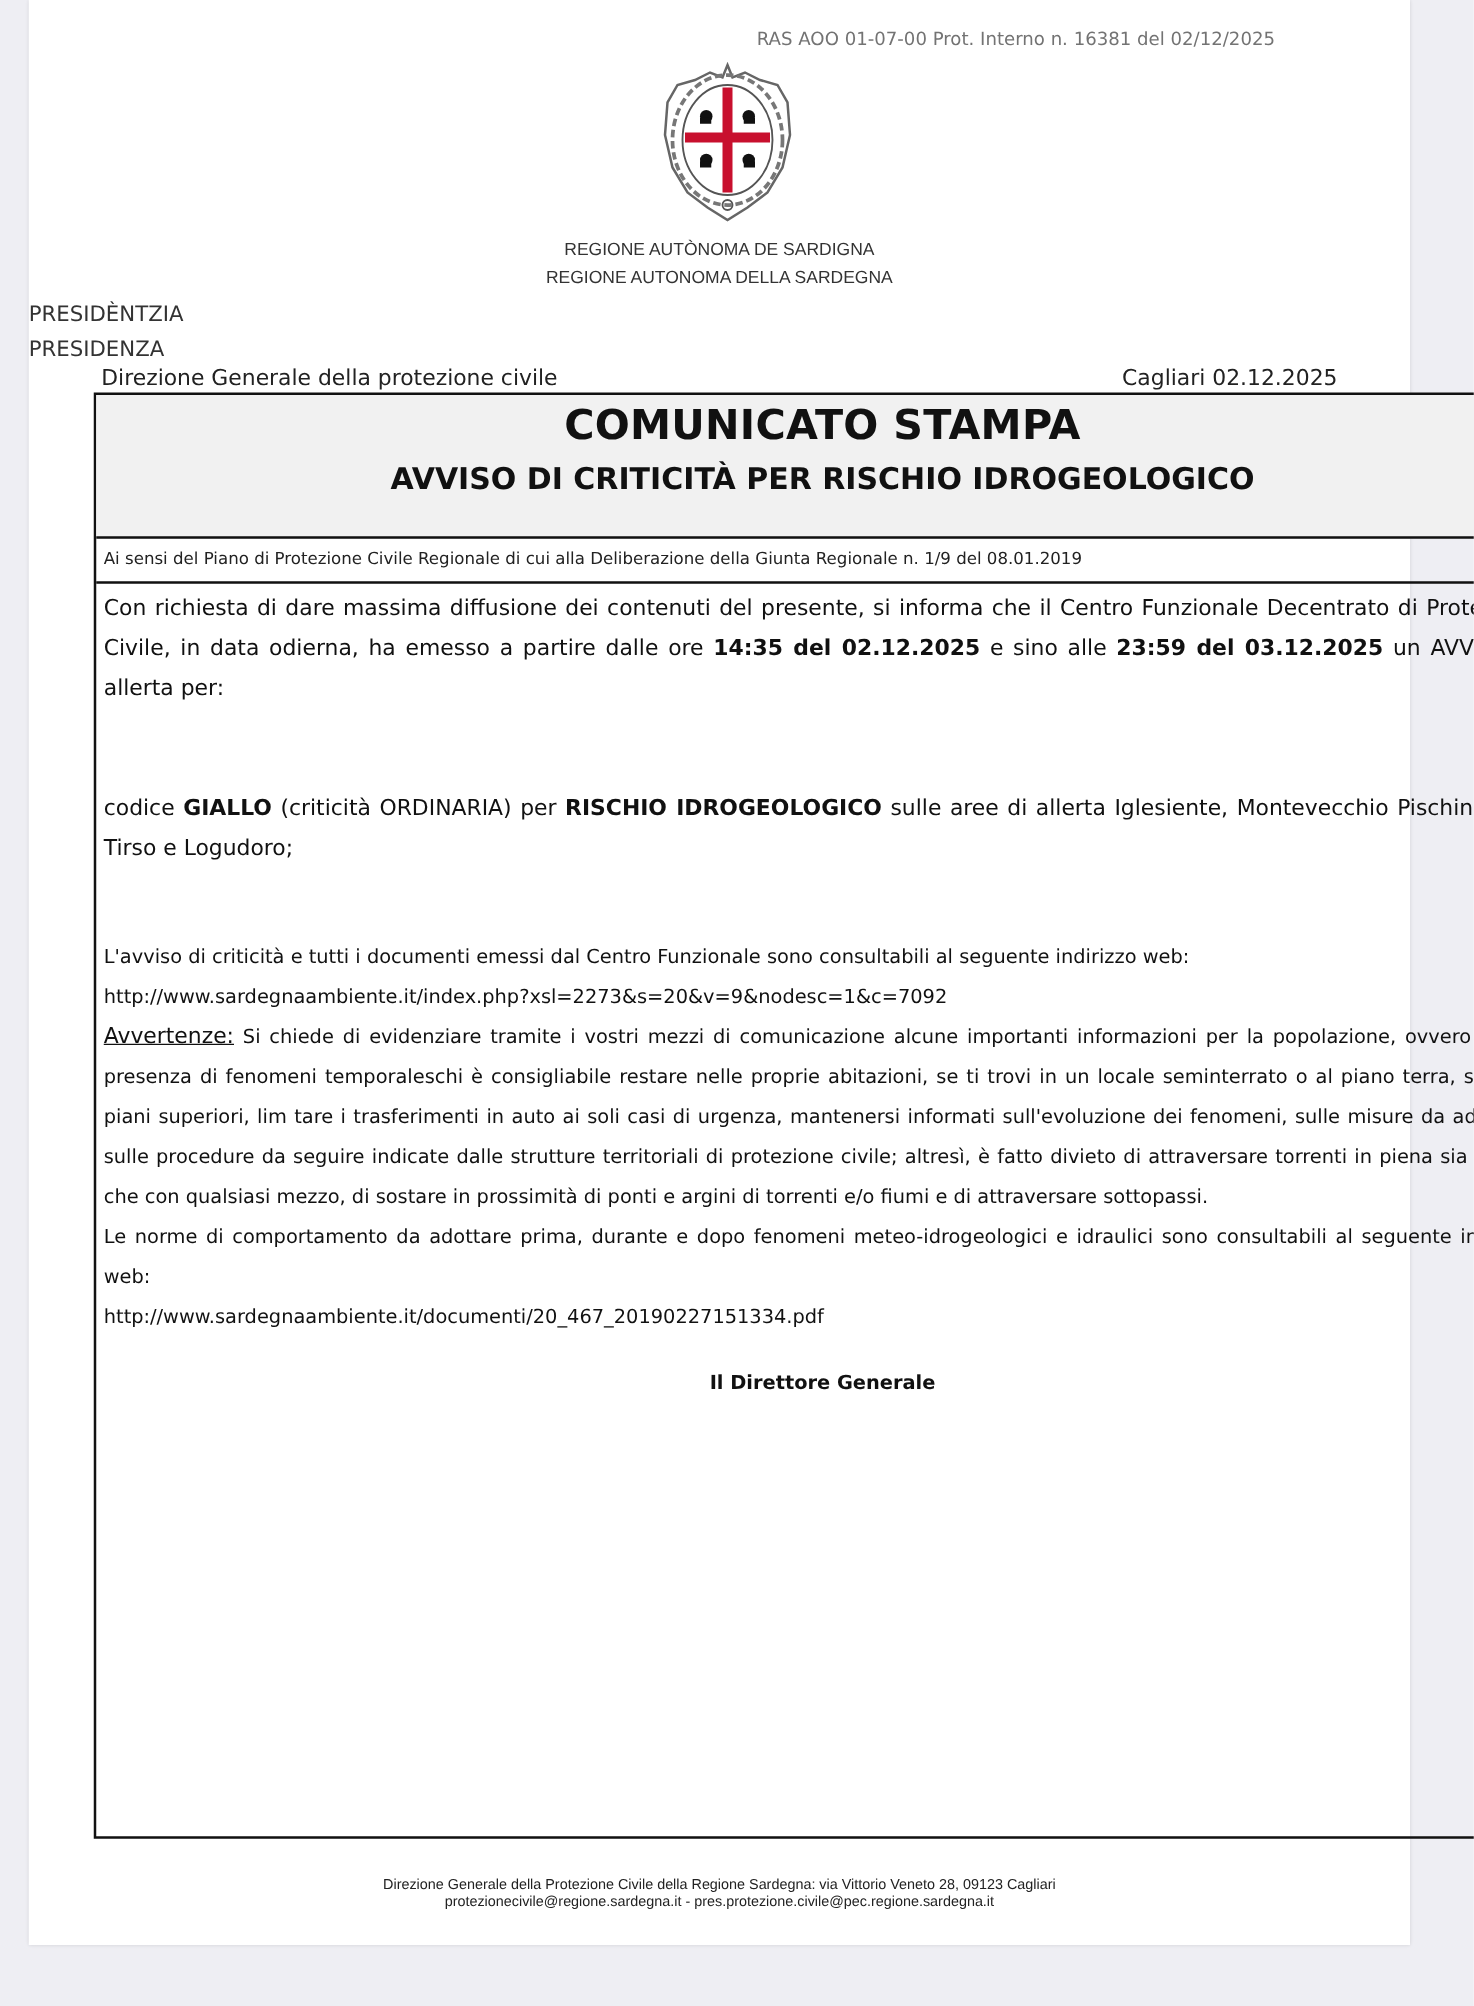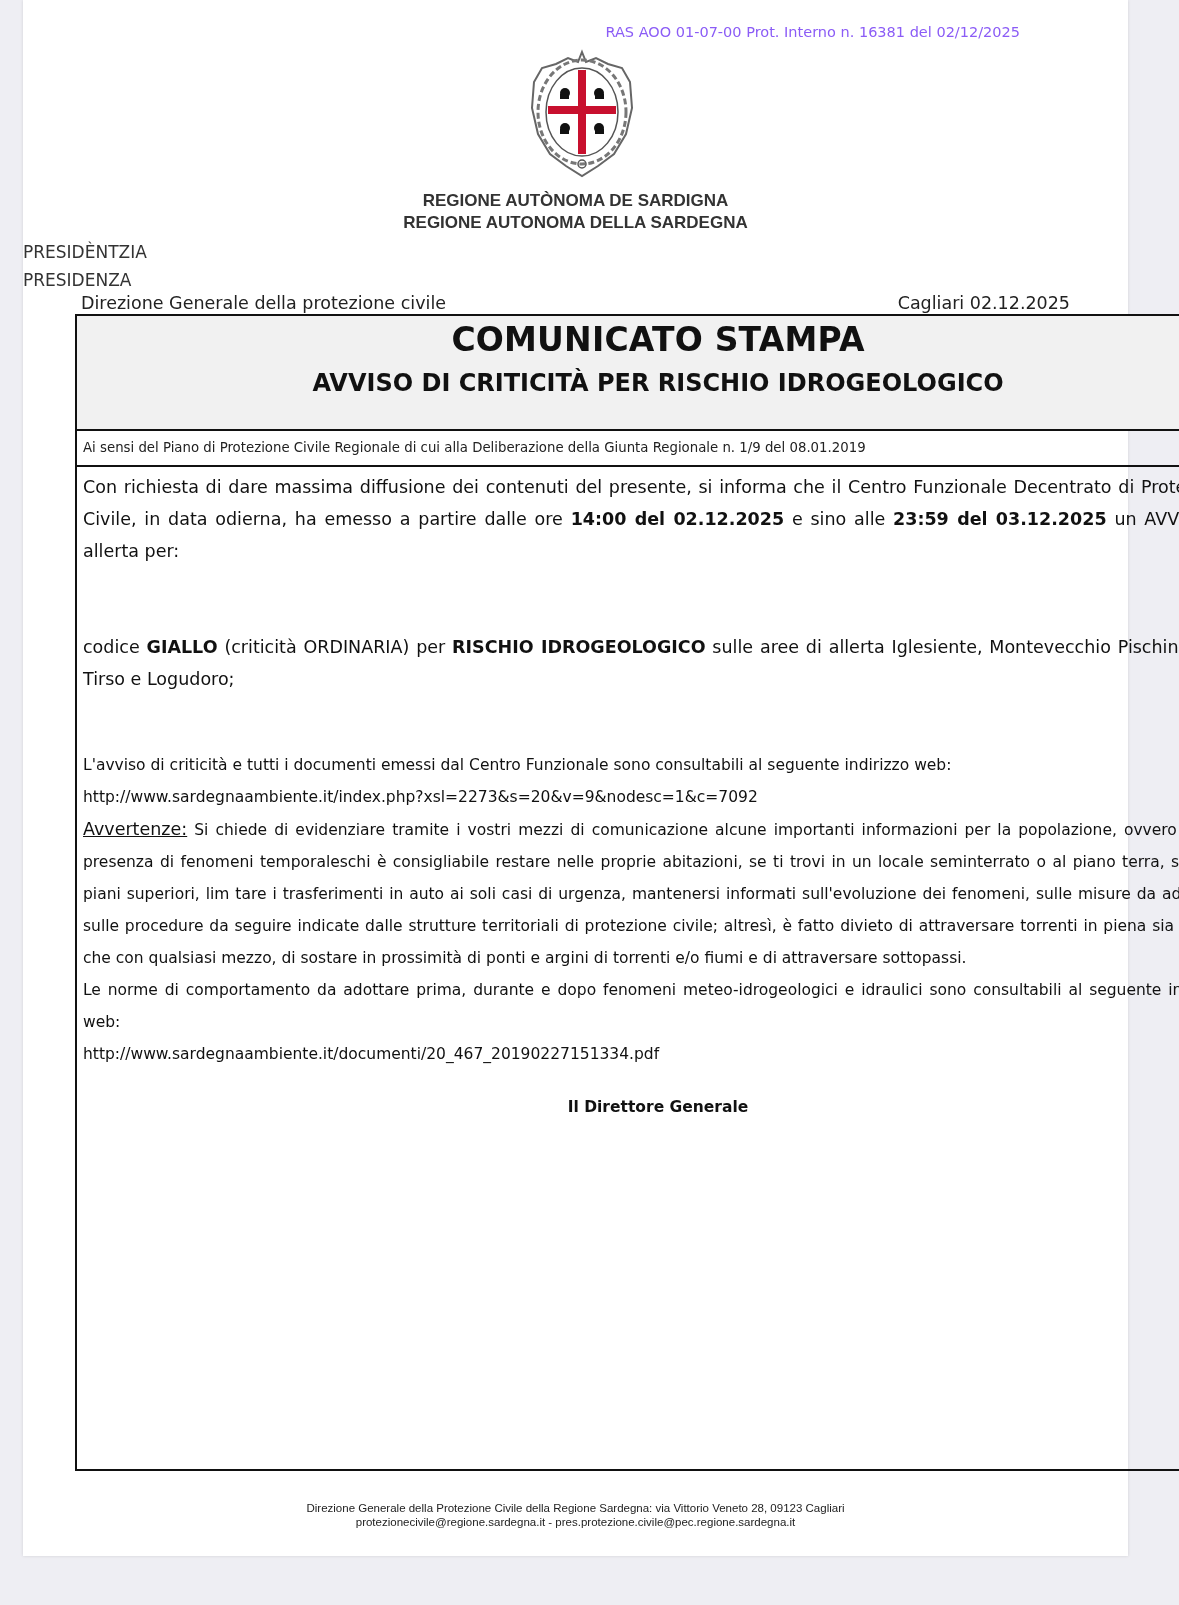--- a/index.html
+++ b/index.html
@@ -5,26 +5,26 @@
   html, body { margin:0; padding:0; }
   body {
     width:1179px; height:1605px; background:#eeeef3; position:relative; overflow:hidden;
     font-family:"DejaVu Sans", sans-serif; color:#111;
   }
   .page {
     position:absolute; left:23px; top:0; width:1105px; height:1556px;
     background:#fff; box-shadow:0 0 3px rgba(0,0,0,0.12);
   }
   .prot {
-    position:absolute; right:108px; top:24px; font-size:14.5px; color:#8b5cf6;
+    position:absolute; right:108px; top:24px; font-size:14.5px; color:#737373;
   }
   .emblem { position:absolute; left:503px; top:48px; width:112px; height:130px; }
   .region {
     position:absolute; left:0; width:100%; text-align:center; font-family:"Liberation Sans", sans-serif;
-    font-weight:bold; font-size:17px; color:#333; left:0;
+    font-weight:normal; font-size:14px; color:#333; left:0;
   }
   .r1 { top:191px; }
   .r2 { top:213px; }
   .pres {
     position:absolute; left:0; width:100%; text-align:left; font-size:17px; color:#333;
   }
   .p1 { top:242px; }
   .p2 { top:270px; }
   .hdr-left { position:absolute; left:58px; top:293px; font-size:17.5px; color:#222; }
   .hdr-right { position:absolute; right:58px; top:293px; font-size:17.5px; color:#222;text-align:right; }
@@ -85,21 +85,21 @@
   <div class="hdr-right">Cagliari 02.12.2025</div>
 
   <div class="box">
     <div class="title-band">
       <div class="t1">COMUNICATO STAMPA</div>
       <div class="t2">AVVISO DI CRITICITÀ PER RISCHIO IDROGEOLOGICO</div>
     </div>
     <div class="legal">Ai sensi del Piano di Protezione Civile Regionale di cui alla Deliberazione della Giunta Regionale n. 1/9 del 08.01.2019</div>
 
     <div class="body">
-      <p class="para"><span>Con richiesta di dare massima diffusione dei contenuti del presente, si informa che il Centro Funzionale Decentrato di Protezione Civile, in data odierna, ha emesso a partire dalle ore </span><b>14:00 del 02.12.2025</b><span> e sino alle </span><b>23:59 del 03.12.2025</b><span> un AVVISO di allerta per:</span></p>
+      <p class="para"><span>Con richiesta di dare massima diffusione dei contenuti del presente, si informa che il Centro Funzionale Decentrato di Protezione Civile, in data odierna, ha emesso a partire dalle ore </span><b>14:35 del 02.12.2025</b><span> e sino alle </span><b>23:59 del 03.12.2025</b><span> un AVVISO di allerta per:</span></p>
 
       <div style="height:64px"></div>
 
       <p class="para"><span>codice </span><b>GIALLO</b><span> (criticità ORDINARIA) per </span><b>RISCHIO IDROGEOLOGICO</b><span> sulle aree di allerta Iglesiente, Montevecchio Pischinappiu, Tirso e Logudoro;</span></p>
 
       <div style="height:54px"></div>
 
       <p class="small">L'avviso di criticità e tutti i documenti emessi dal Centro Funzionale sono consultabili al seguente indirizzo web:</p>
       <p class="small">http://www.sardegnaambiente.it/index.php?xsl=2273&amp;s=20&amp;v=9&amp;nodesc=1&amp;c=7092</p>
       <p class="small"><span class="under">Avvertenze:</span><span> Si chiede di evidenziare tramite i vostri mezzi di comunicazione alcune importanti informazioni per la popolazione, ovvero che in presenza di fenomeni temporaleschi è consigliabile restare nelle proprie abitazioni, se ti trovi in un locale seminterrato o al piano terra, salire ai piani superiori, lim tare i trasferimenti in auto ai soli casi di urgenza, mantenersi informati sull'evoluzione dei fenomeni, sulle misure da adottare, sulle procedure da seguire indicate dalle strutture territoriali di protezione civile; altresì, è fatto divieto di attraversare torrenti in piena sia a piedi che con qualsiasi mezzo, di sostare in prossimità di ponti e argini di torrenti e/o fiumi e di attraversare sottopassi.</span></p>

